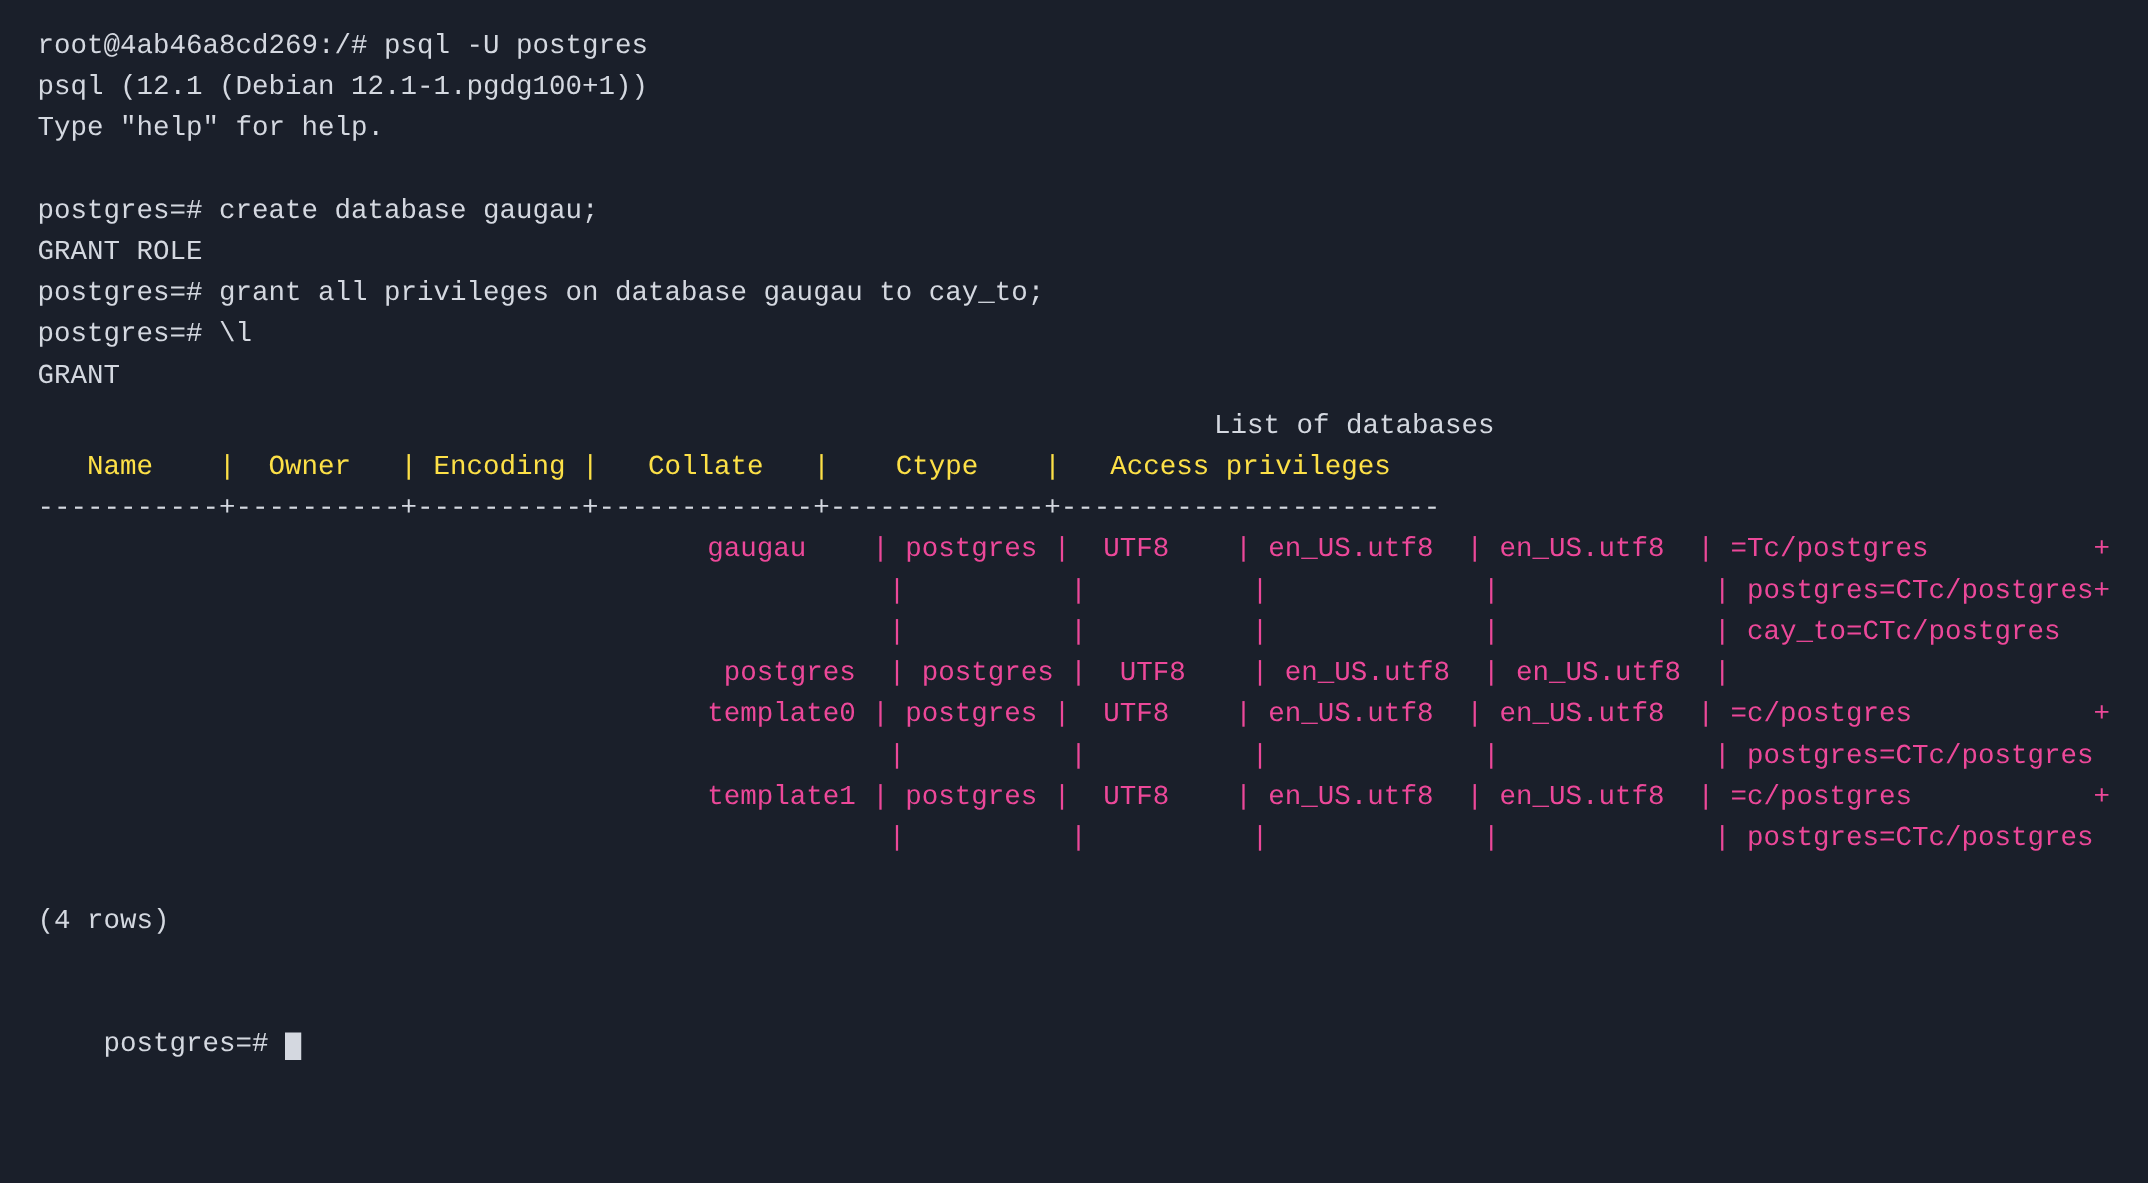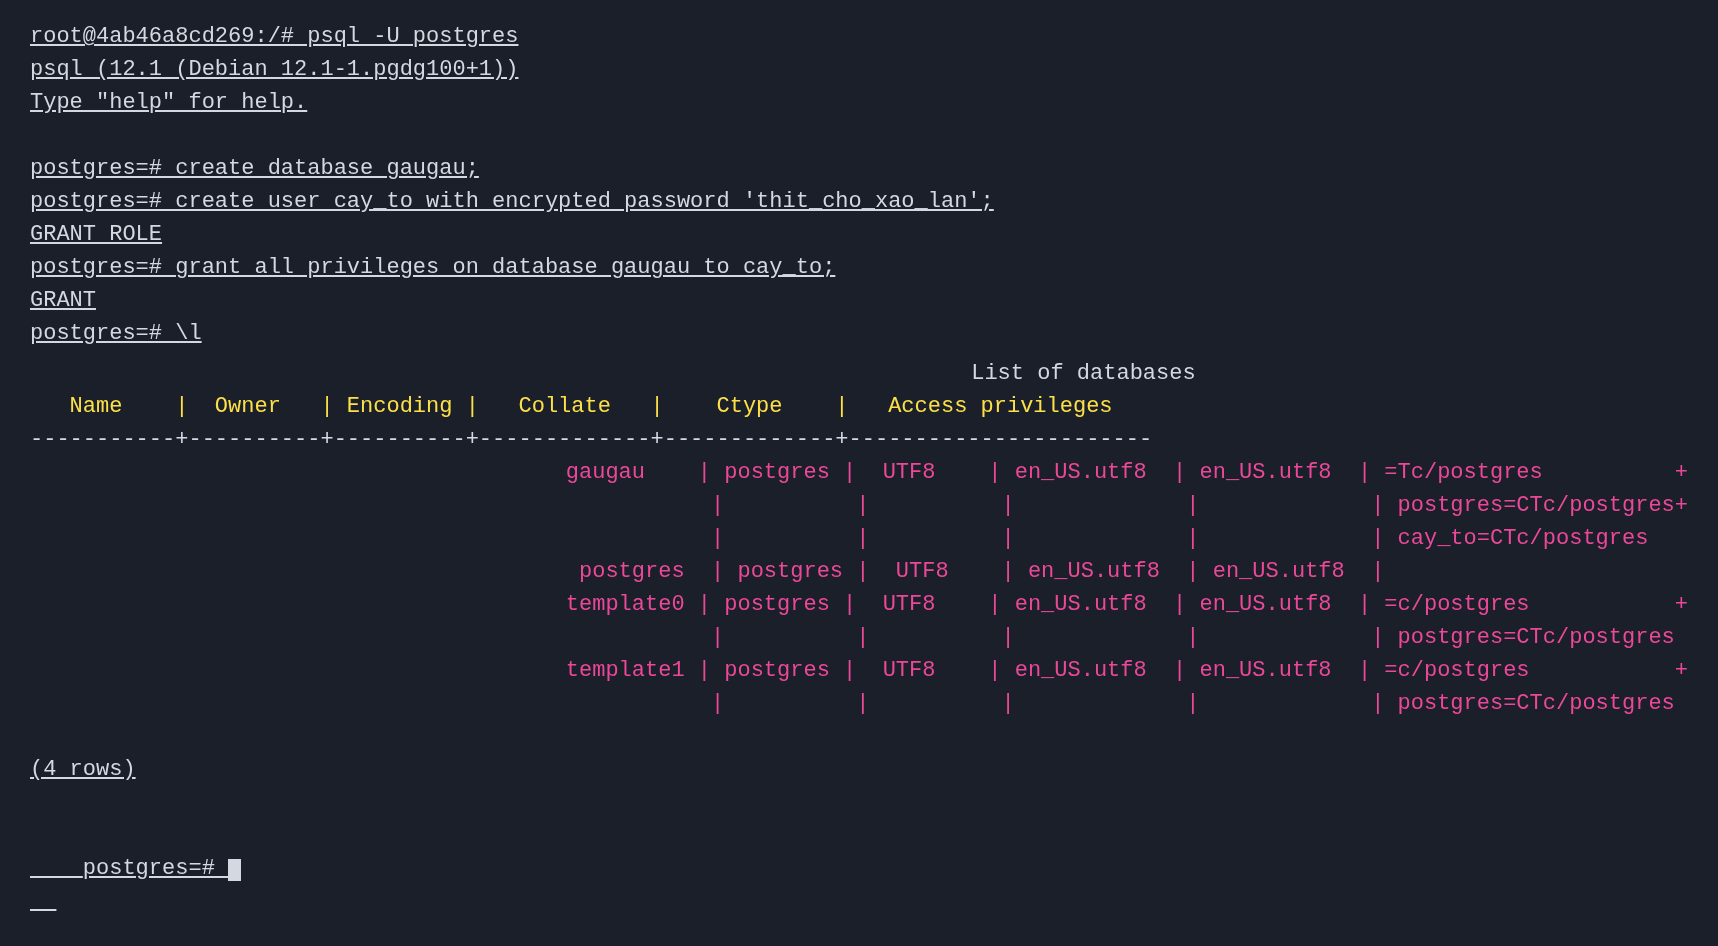--- a/index.html
+++ b/index.html
@@ -20,21 +20,20 @@
       overflow-x: hidden;
     }
 
     .terminal {
       width: 100%;
     }
 
     .line {
       white-space: pre;
       display: block;
-      text-decoration: underline;
     }
 
     .table-section {
       margin-top: 7px;
     }
 
     .table-title {
       text-align: center;
       color: #d4d8e0;
       white-space: pre;
@@ -82,25 +81,24 @@
 </head>
 <body>
 
 <div class="terminal">
 
   <span class="line">root@4ab46a8cd269:/# psql -U postgres</span>
   <span class="line">psql (12.1 (Debian 12.1-1.pgdg100+1))</span>
   <span class="line">Type "help" for help.</span>
   <span class="blank-line"></span>
   <span class="line">postgres=# create database gaugau;</span>
-  <span class="line">postgres=# create user cay_to with encrypted password 'thit_cho_xao_lan';</span>
   <span class="line">GRANT ROLE</span>
   <span class="line">postgres=# grant all privileges on database gaugau to cay_to;</span>
+  <span class="line">postgres=# \l</span>
   <span class="line">GRANT</span>
-  <span class="line">postgres=# \l</span>
 
   <div class="table-section">
     <span class="table-title">                                  List of databases</span>
     <span class="table-header">   Name    |  Owner   | Encoding |   Collate   |    Ctype    |   Access privileges   </span>
     <span class="table-separator">-----------+----------+----------+-------------+-------------+-----------------------</span>
     <span class="table-row-line"> gaugau    | postgres |  UTF8    | en_US.utf8  | en_US.utf8  | =Tc/postgres          +</span>
     <span class="table-row-line">           |          |          |             |             | postgres=CTc/postgres+</span>
     <span class="table-row-line">           |          |          |             |             | cay_to=CTc/postgres   </span>
     <span class="table-row-line"> postgres  | postgres |  UTF8    | en_US.utf8  | en_US.utf8  |                       </span>
     <span class="table-row-line"> template0 | postgres |  UTF8    | en_US.utf8  | en_US.utf8  | =c/postgres           +</span>

